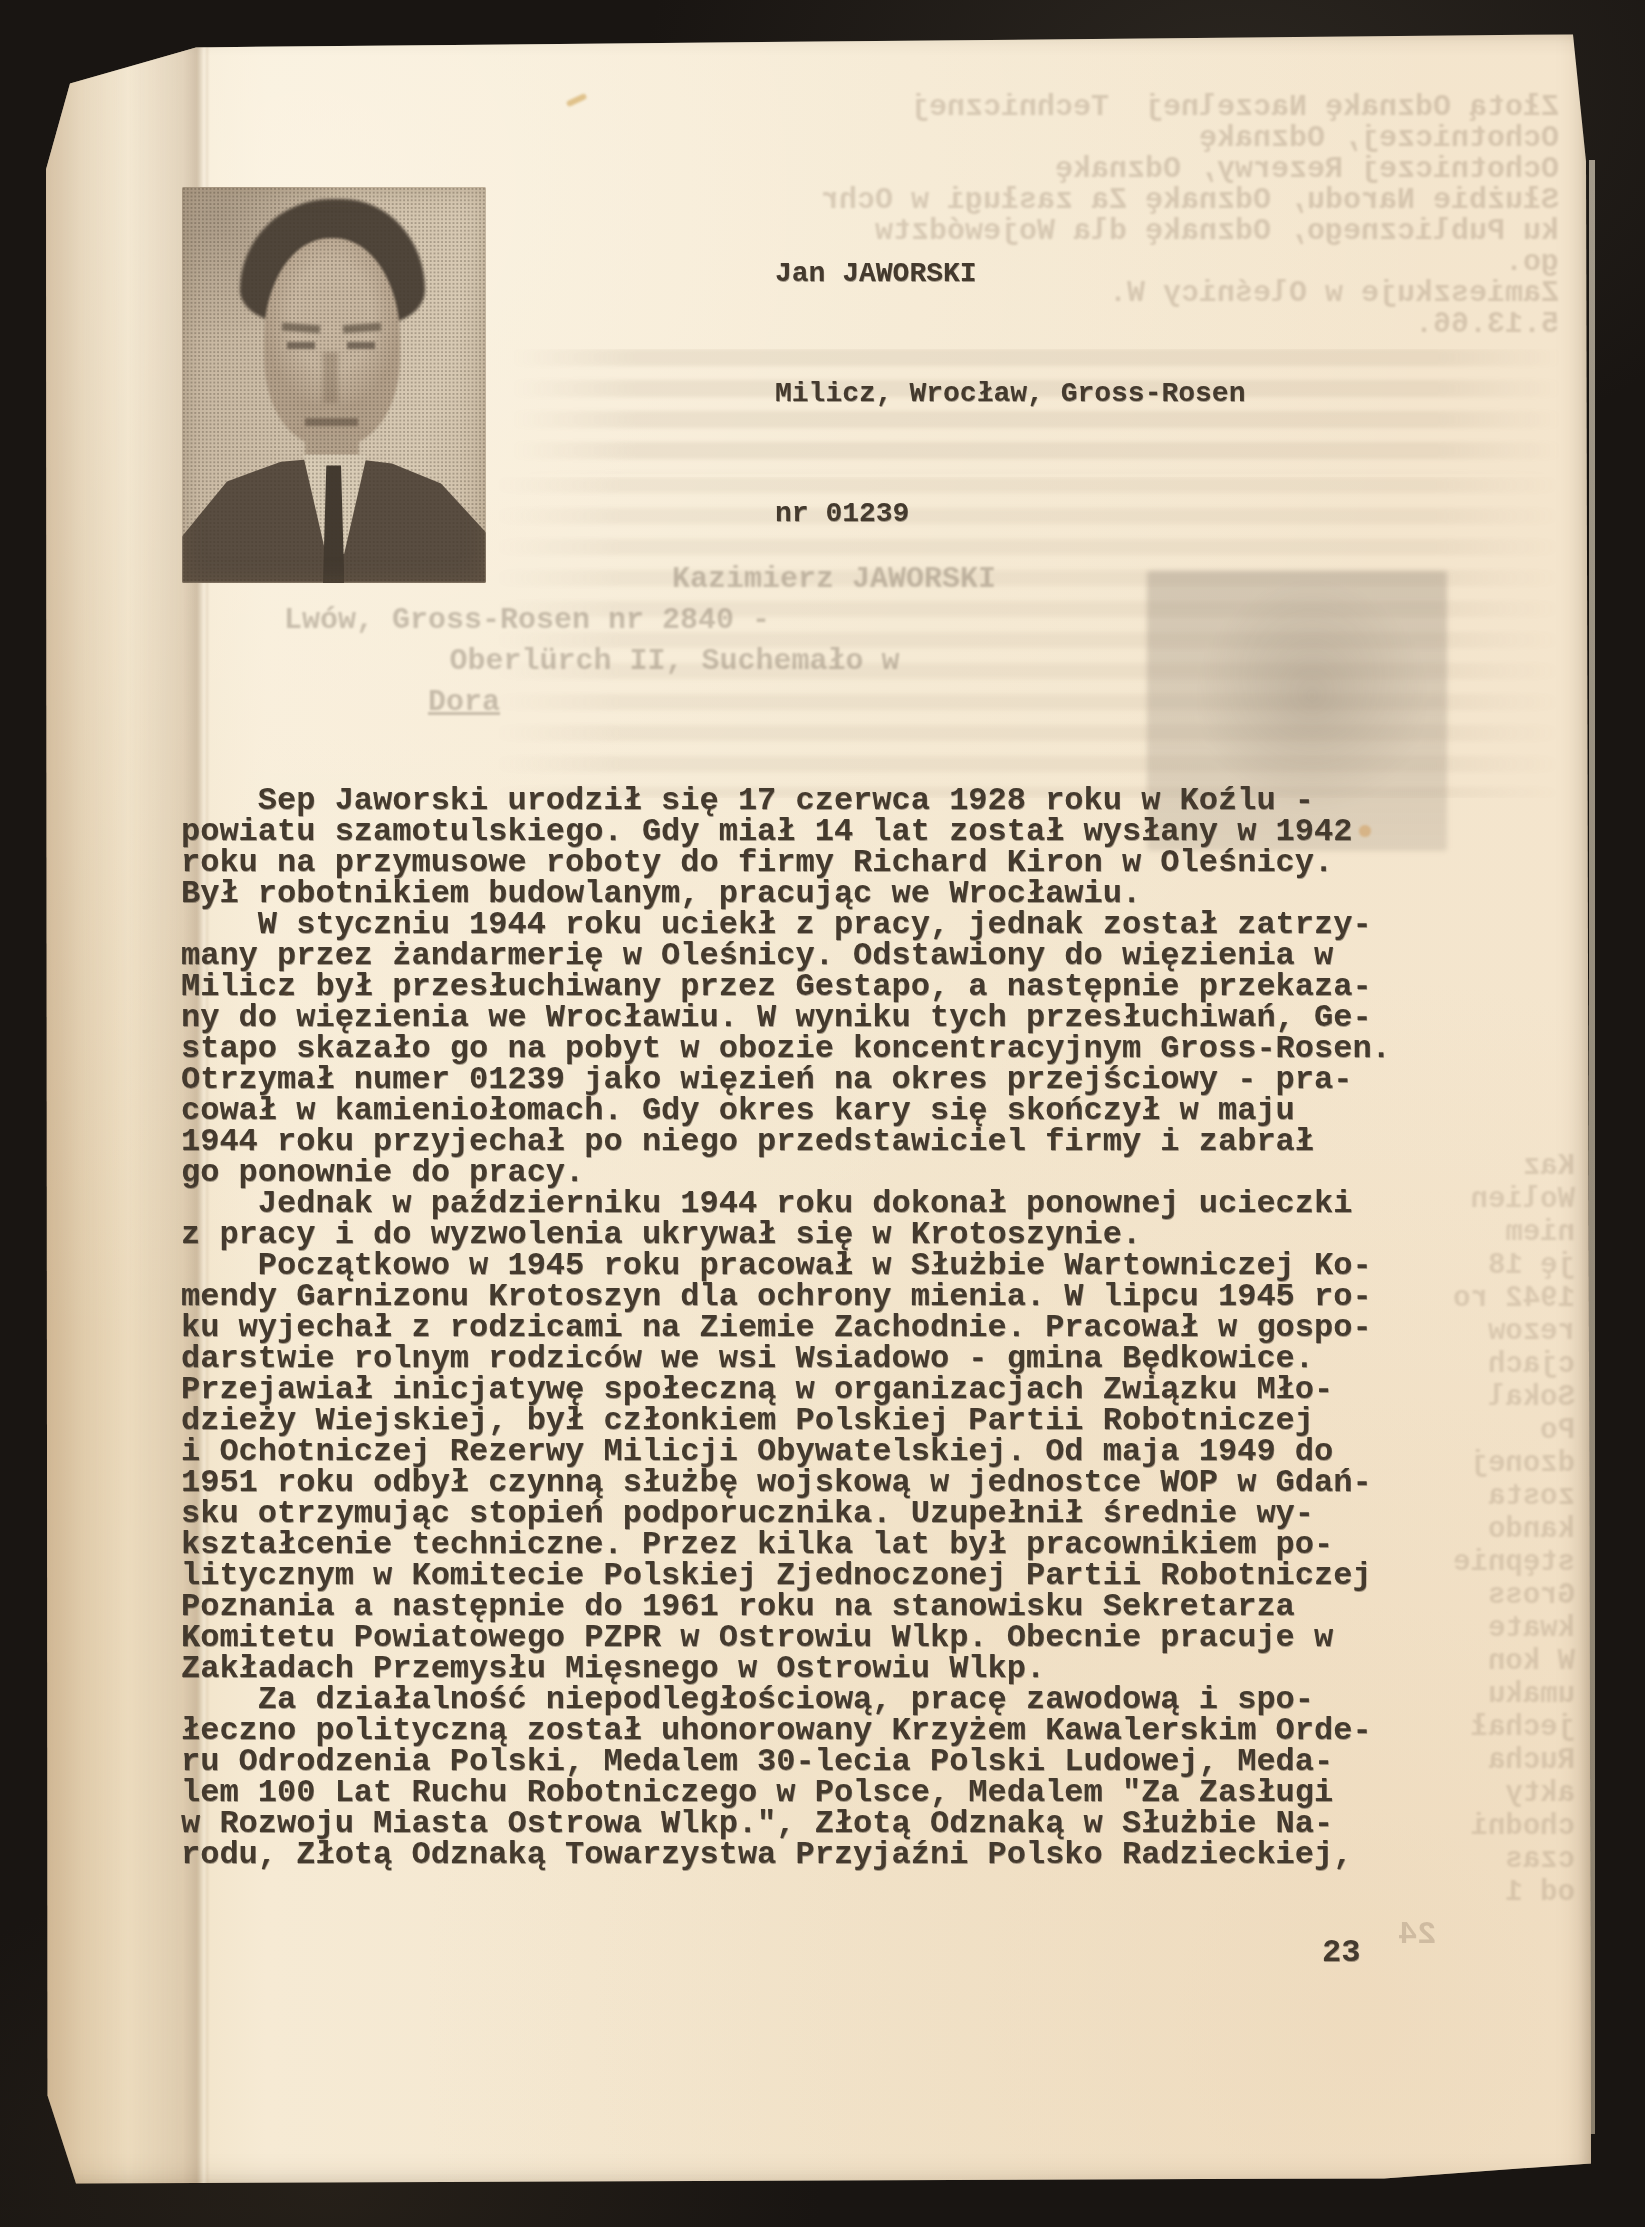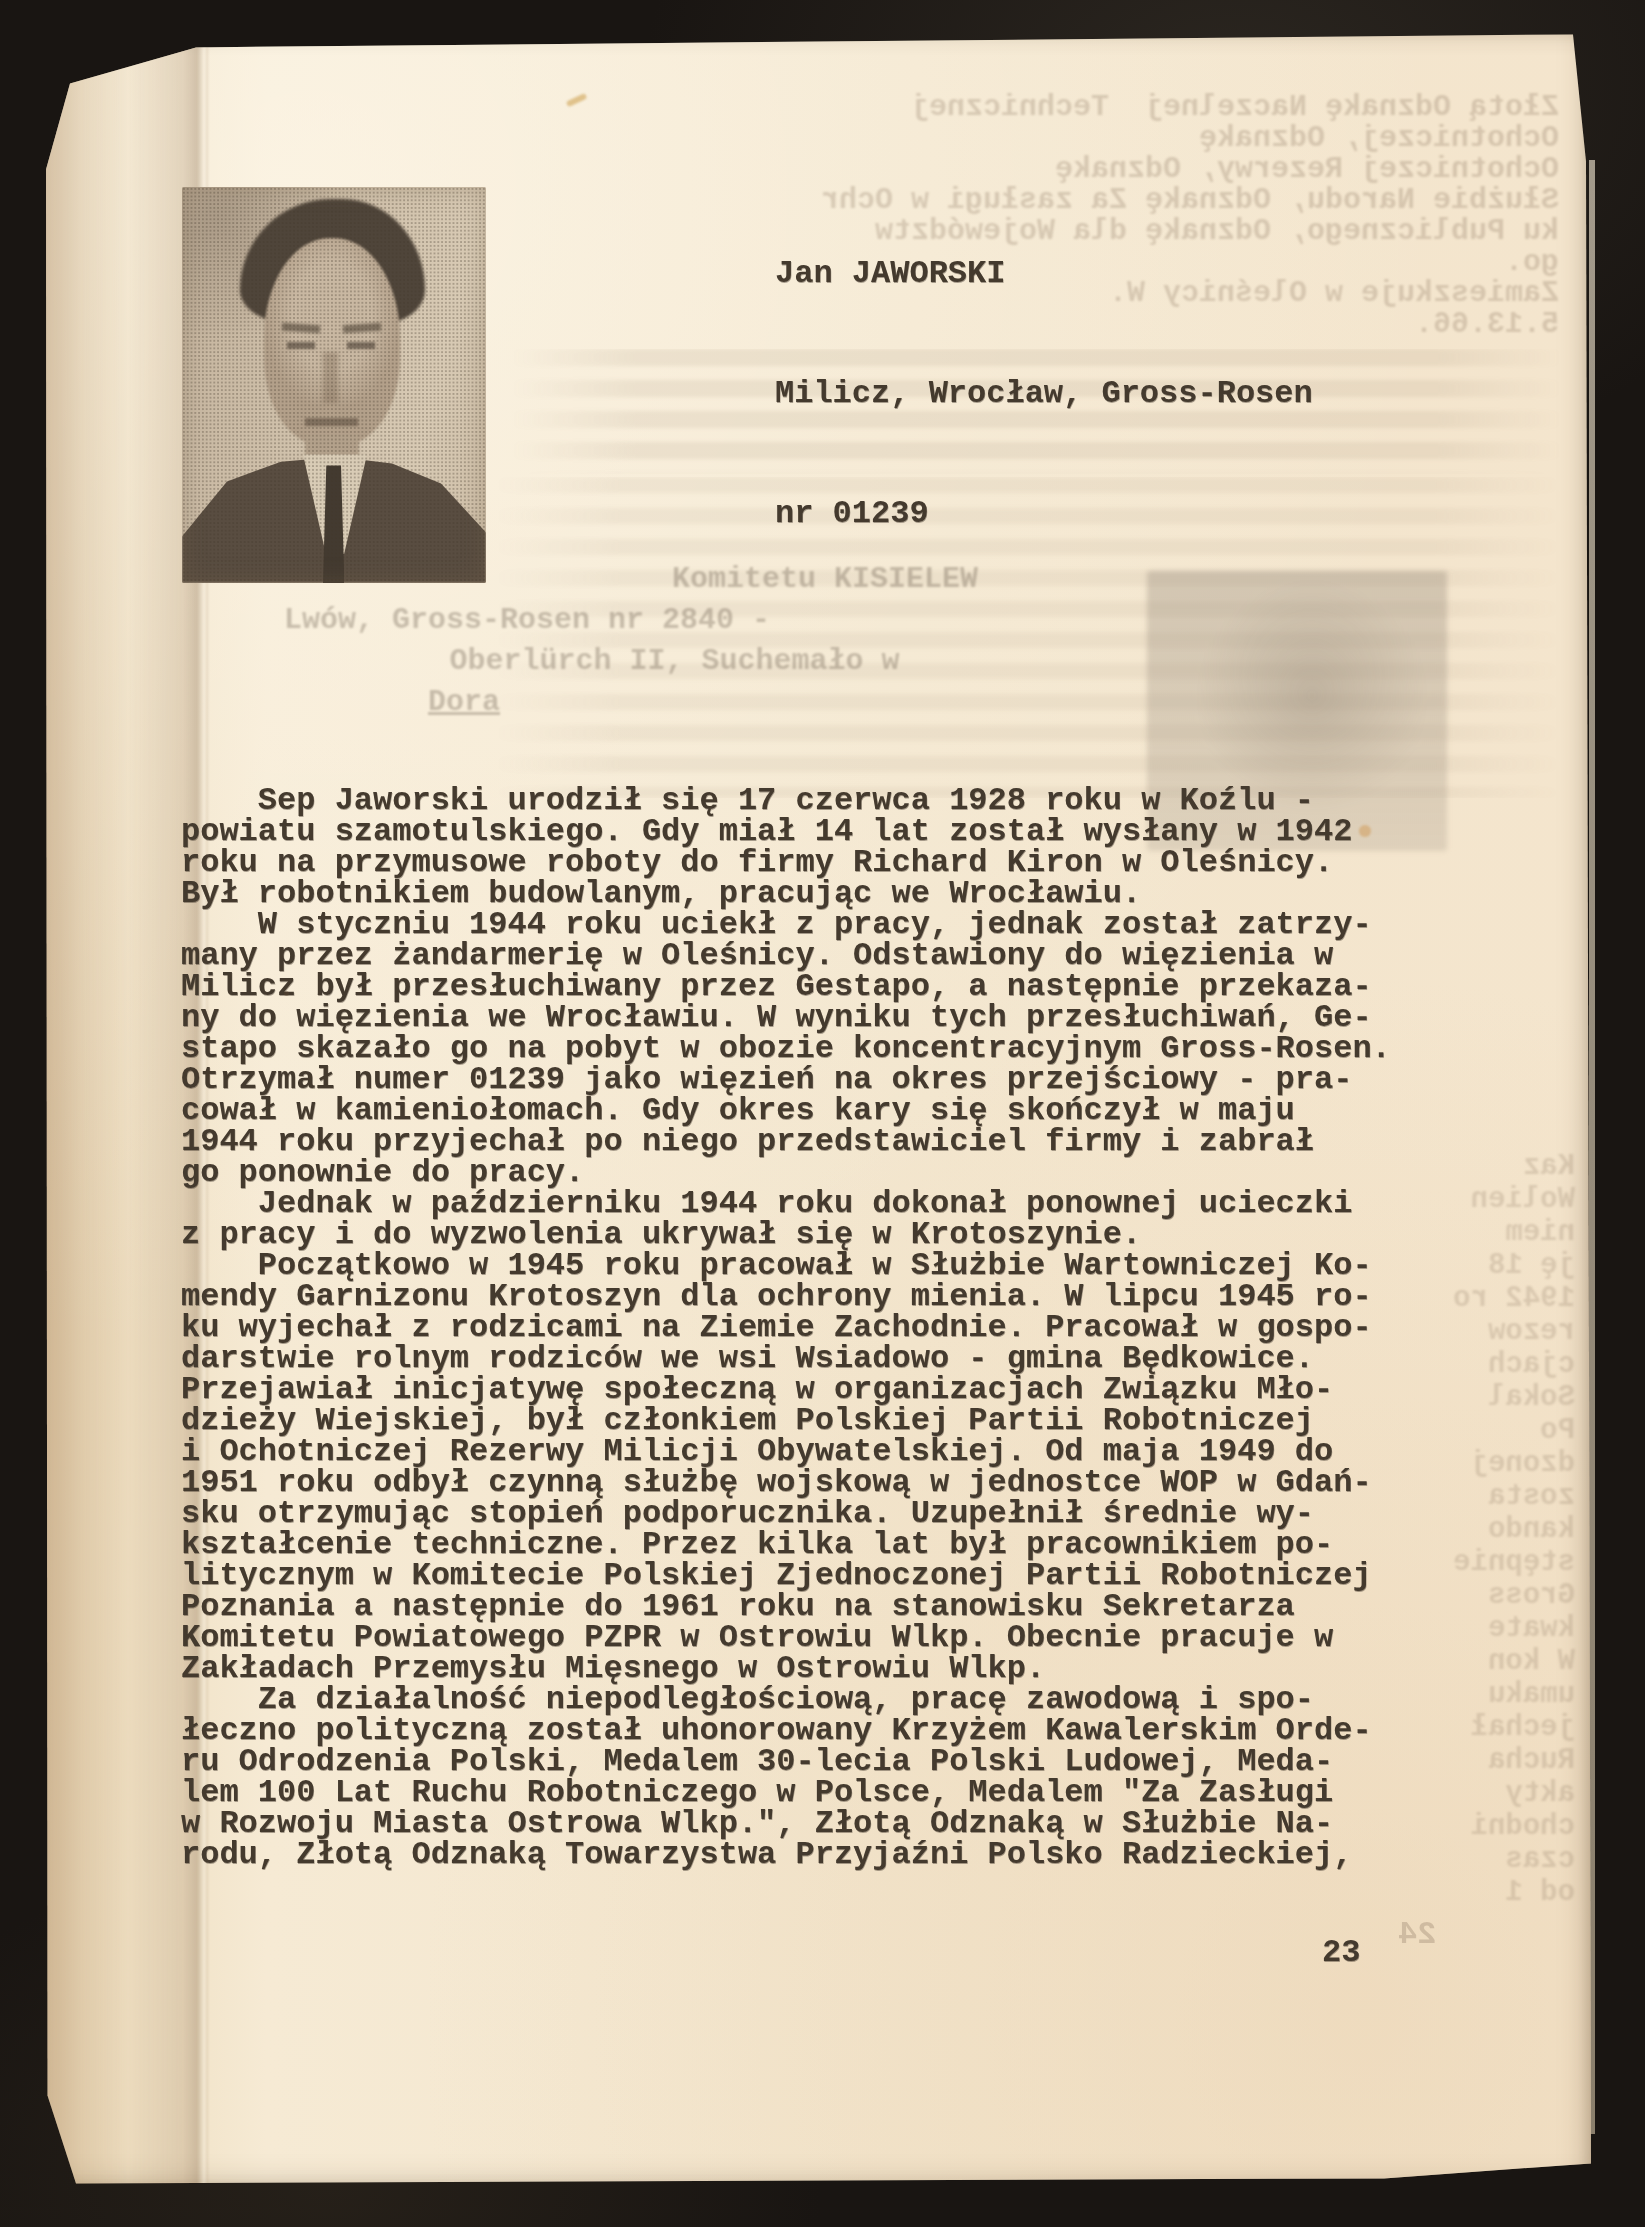--- a/index.html
+++ b/index.html
@@ -30,21 +30,21 @@
       rgba(150,115,78,.22) 86%,rgba(120,88,55,.30) 94%,rgba(255,248,235,.30) 98%,rgba(140,105,70,.20) 100%);
     filter:blur(1.2px);
   }
   .page-edge-sliver{
     position:absolute;left:1589px;top:160px;width:5.8px;height:1974px;
     background:linear-gradient(180deg,#cfc5b2,#b0a28a);opacity:.75;
   }
 
   .ink{color:#443a2e;font-weight:700;text-shadow:0.5px 0.5px 0 rgba(68,58,46,.45);}
 
-  .header-block{position:absolute;left:744px;top:153px;font-size:32px;line-height:40px;white-space:pre;}
+  .header-block{position:absolute;left:744px;top:153px;font-size:28px;line-height:40px;white-space:pre;}
   .body-text{position:absolute;left:150px;top:764px;font-size:32px;line-height:31px;}
   .body-text .para{white-space:pre;margin:0;}
   .page-number{position:absolute;left:1291px;top:1892px;font-size:32px;line-height:31px;margin-top:24px;}
 
   
   .ghost{position:absolute;font-weight:700;pointer-events:none;}
   .ghost .ghost-line{white-space:pre;overflow:hidden;}
   .ghost-top-right{
     left:442px;top:71px;width:1086px;font-size:30px;line-height:31px;
     color:rgba(136,114,92,.9);opacity:.30;transform:scaleX(-1);filter:blur(1px);
@@ -132,21 +132,21 @@
         <div class="ghost-line">Służbie Narodu, Odznakę Za zasługi w Ochr</div>
         <div class="ghost-line">ku Publicznego, Odznakę dla Województw</div>
         <div class="ghost-line">go.</div>
         <div class="ghost-line">Zamieszkuje w Oleśnicy W.</div>
         <div class="ghost-line">5.13.66.</div>
       </div>
     <div class="ghost-stripes stripes-a"></div>
     <div class="ghost-stripes stripes-b"></div>
     <div class="ghost-photo-rect"></div>
     <div class="ghost ghost-next-entry">
-        <div class="ghost-line">Komitetu KISIELEW</div>
+        <div class="ghost-line">Kazimierz JAWORSKI</div>
         <div class="ghost-line">Lwów, Gross-Rosen nr 2840 -</div>
         <div class="ghost-line">Oberlürch II, Suchemało w</div>
         <div class="ghost-line">Dora</div>
       </div>
     <div class="ghost ghost-margin">
         <div class="ghost-line">Kaz</div>
         <div class="ghost-line">Wolien</div>
         <div class="ghost-line">niem</div>
         <div class="ghost-line">ję 18</div>
         <div class="ghost-line">1942 ro</div>

